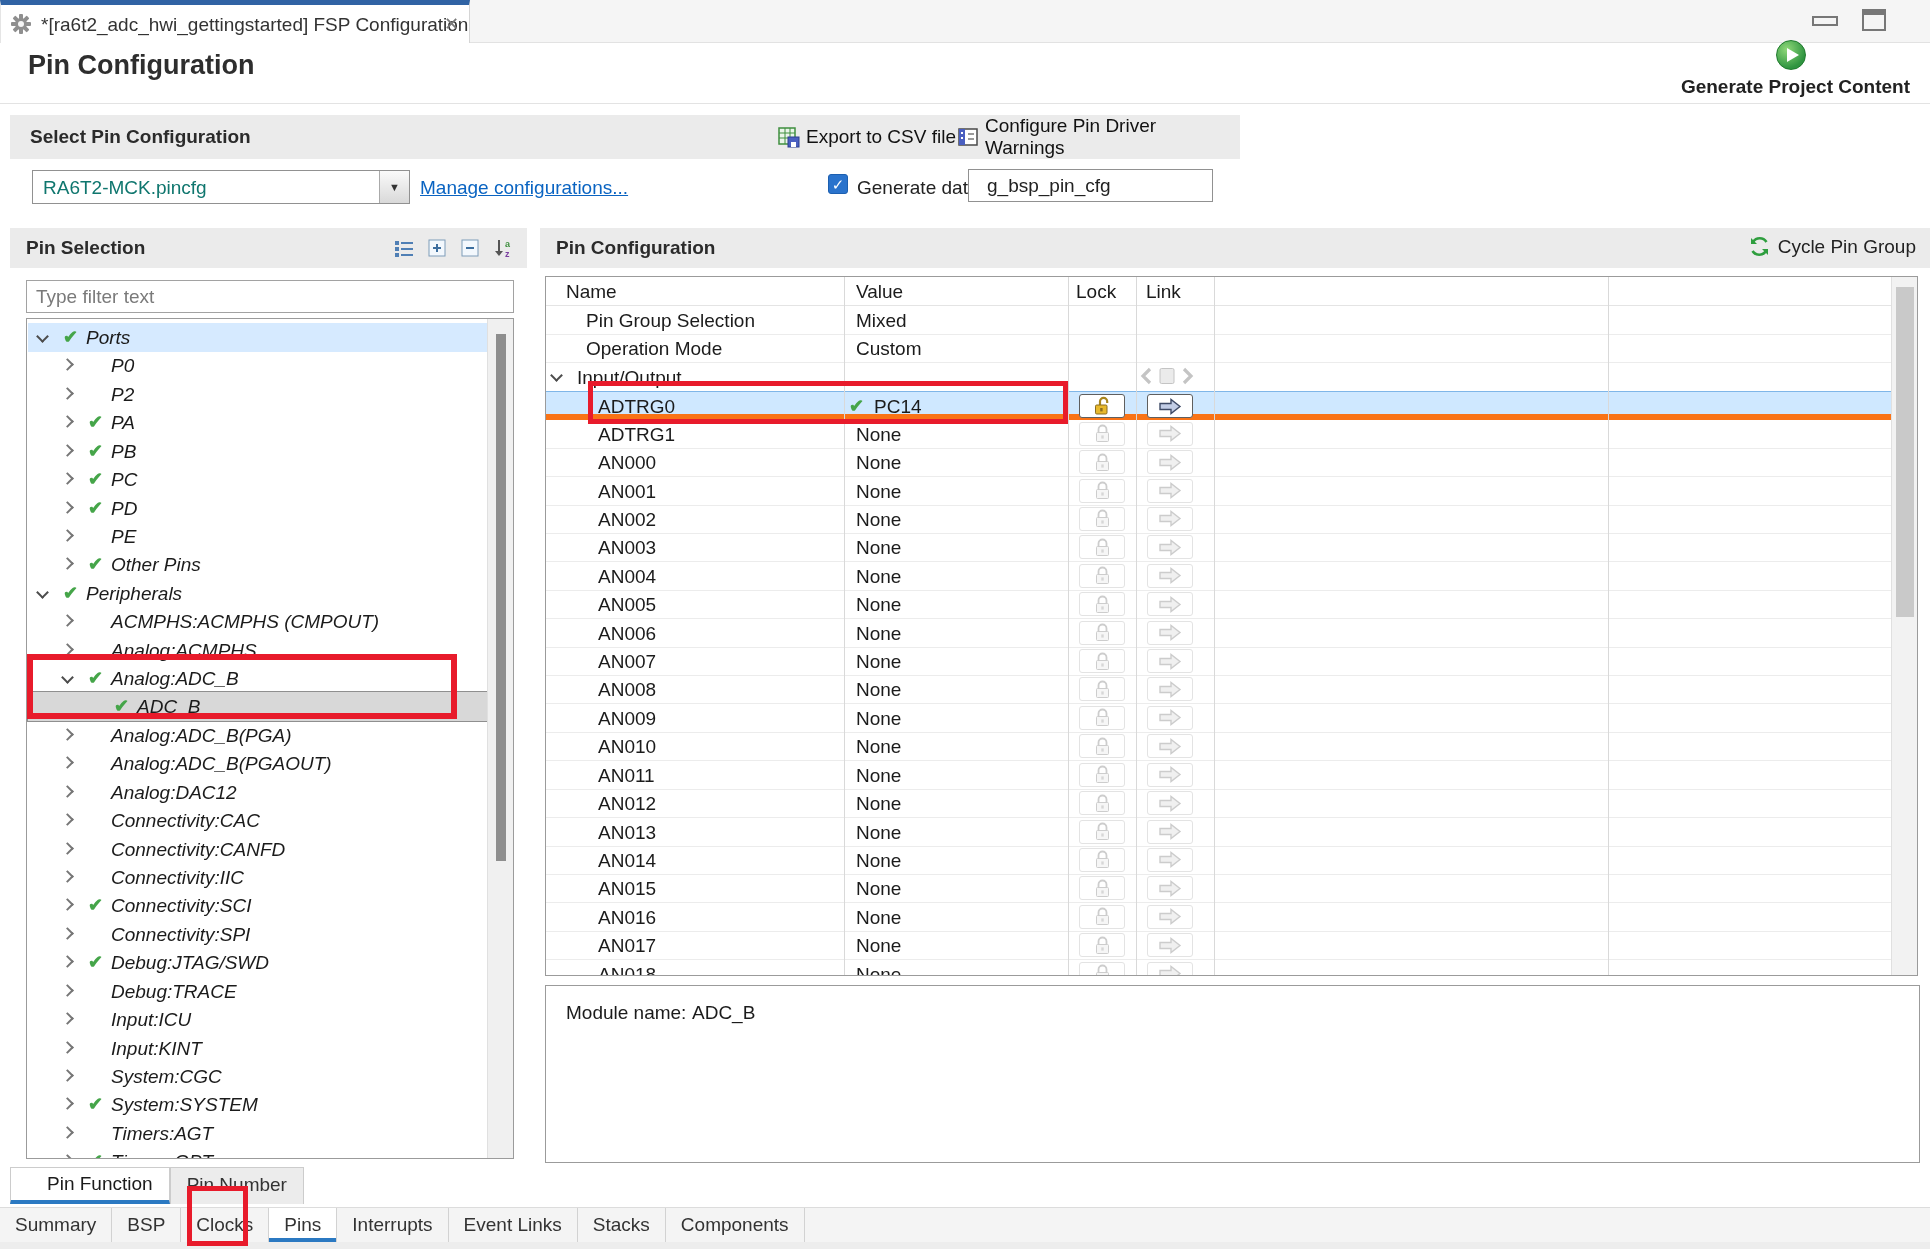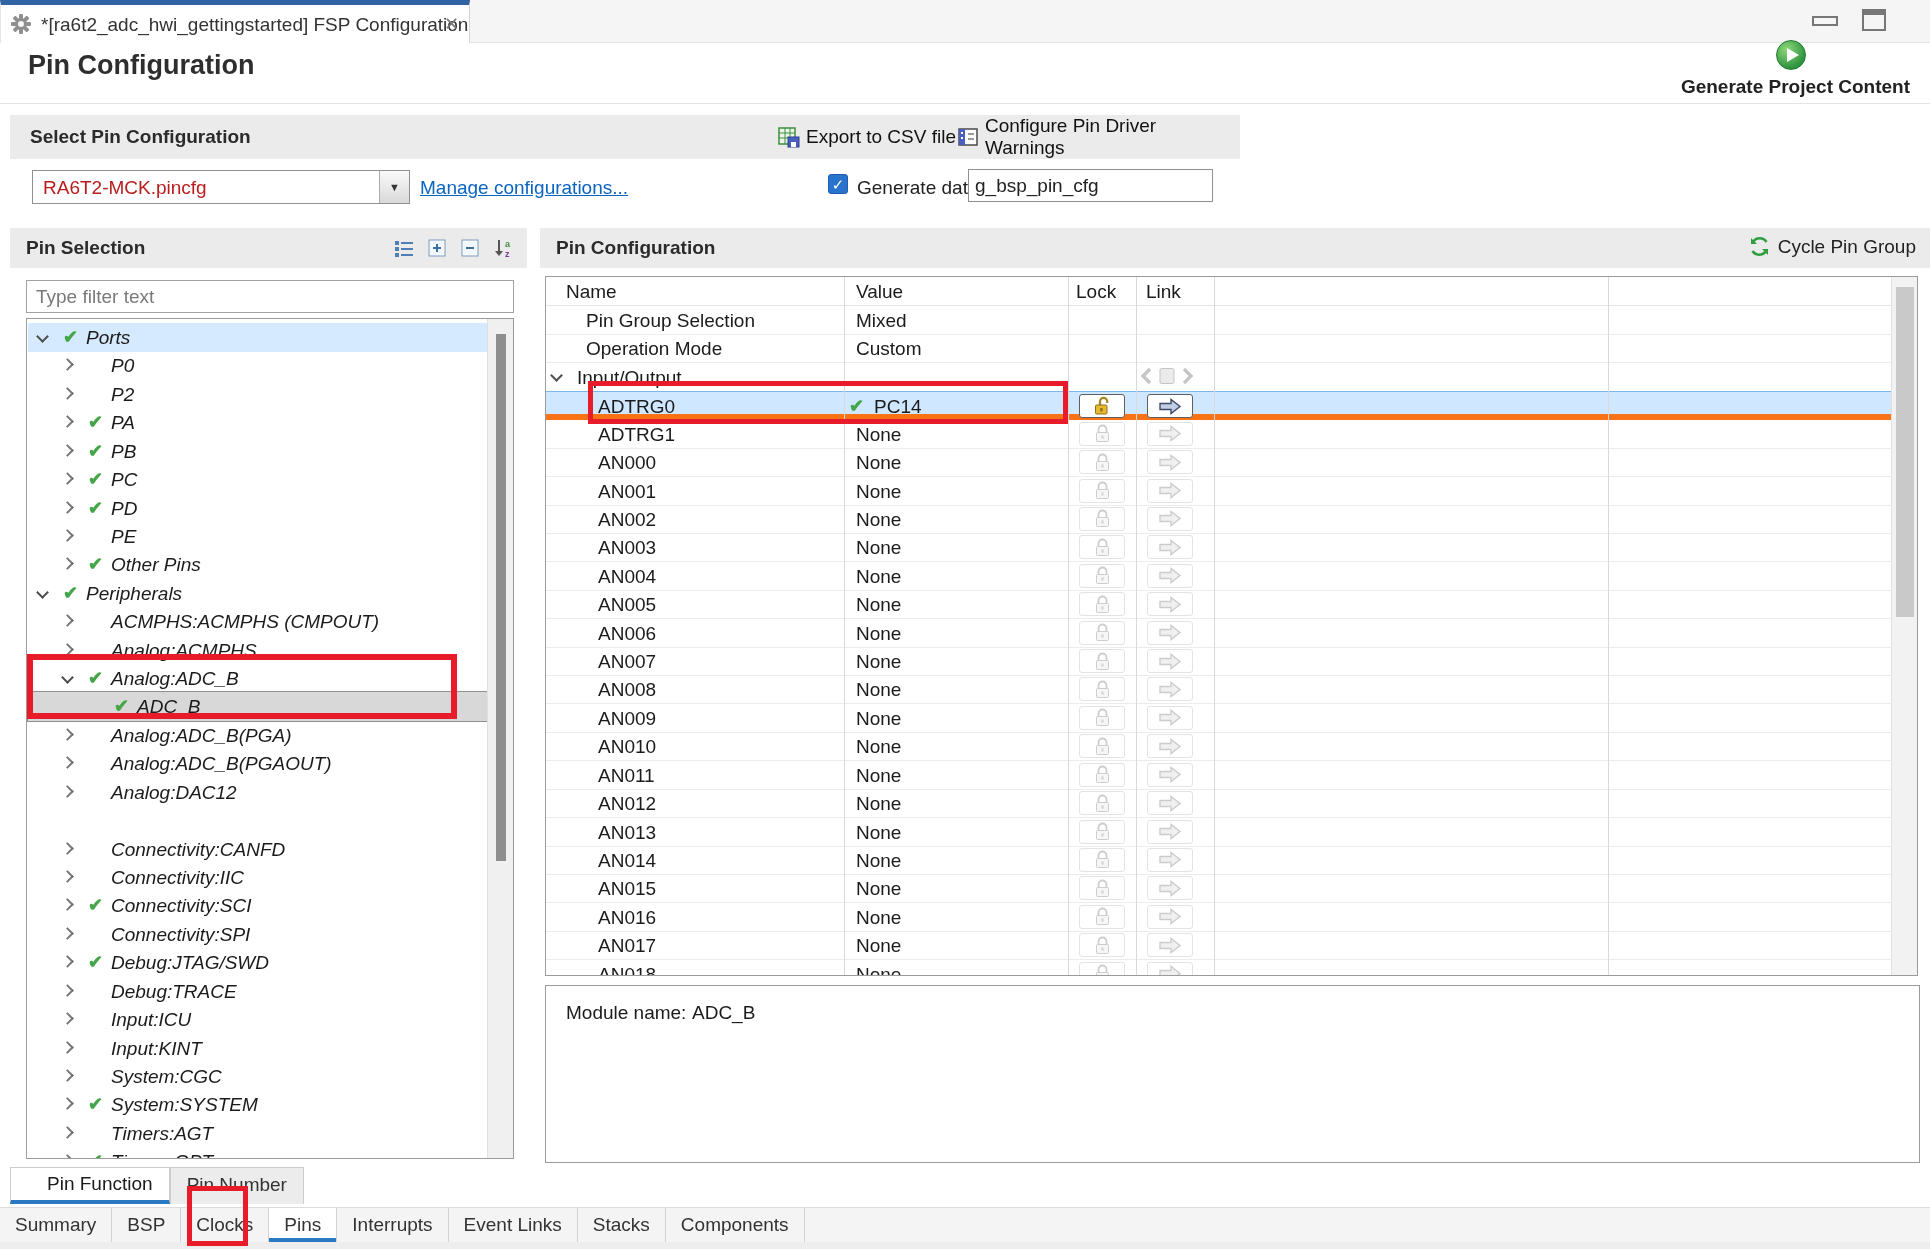--- a/index.html
+++ b/index.html
@@ -25,26 +25,26 @@
   
   .selbar { position:absolute; left:10px; top:115px; width:1230px; height:44px; background:#ebebeb; }
   .selbar-title { position:absolute; left:20px; top:11px; font-size:19px; font-weight:bold; color:#2b2b2b; }
   .barbtn { position:absolute; top:8px; height:28px; display:flex; align-items:center; gap:6px; font-size:19px; color:#111; cursor:pointer; }
   .barbtn svg { flex:0 0 auto; }
   #btn-export { left:768px; }
   #btn-warnings { left:948px; }
 
   
   .combo { position:absolute; left:32px; top:170px; width:378px; height:34px; background:#fff; border:1px solid #919191; }
-  .combo-text { position:absolute; left:10px; top:6px; font-size:19px; color:#b91c1c; }
+  .combo-text { position:absolute; left:10px; top:6px; font-size:19px; color:#0f766e; }
   .combo-arrow { position:absolute; right:0; top:0; width:30px; height:32px; background:linear-gradient(#fafafa,#d9d9d9); border-left:1px solid #aaa; text-align:center; line-height:32px; font-size:11px; color:#333; cursor:pointer; }
   .manage-link { position:absolute; left:420px; top:177px; font-size:19px; color:#0a64c2; text-decoration:underline; cursor:pointer; }
   .gd-check { position:absolute; left:828px; top:174px; width:20px; height:20px; background:#2a73cc; border:1px solid #1c5fb0; border-radius:3px; color:#fff; font-size:15px; line-height:19px; text-align:center; cursor:pointer; }
   .gd-label { position:absolute; left:857px; top:177px; font-size:19px; color:#222; }
-  .gd-field { position:absolute; left:968px; top:169px; width:245px; height:33px; background:#fff; border:1px solid #919191; font-size:19px; color:#222; line-height:31px; padding-left:6px; }
+  .gd-field { position:absolute; left:968px; top:169px; width:245px; height:33px; background:#fff; border:1px solid #919191; font-size:19px; color:#222; line-height:31px; padding-left:18px; }
 
   
   .panel-hdr { position:absolute; height:40px; background:#ebebeb; }
   #psel-hdr { left:10px; top:228px; width:517px; }
   #pcfg-hdr { left:540px; top:228px; width:1390px; }
   .panel-hdr .ph-title { position:absolute; left:16px; top:9px; font-size:19px; font-weight:bold; color:#2b2b2b; }
   .ph-tools { position:absolute; right:12px; top:8px; display:flex; gap:9px; }
   .ph-tools .ticon { width:24px; height:24px; display:flex; align-items:center; justify-content:center; cursor:pointer; }
   .cycle-btn { position:absolute; right:14px; top:7px; display:flex; align-items:center; gap:7px; font-size:19px; color:#222; cursor:pointer; }
 
@@ -247,20 +247,24 @@
         <span class="tlabel" style="left:83px">Connectivity:SCI</span>
       </div>
       <div class="trow" style="top: 543.98px; text-align: right;">
         <span class="chev " style="left:35px"></span>
         <span class="tlabel" style="left:83px">Connectivity:IIC</span>
       </div>
       <div class="trow" style="top: 515.56px;">
         <span class="chev " style="left:35px"></span>
         <span class="tlabel" style="left:83px">Connectivity:CANFD</span>
       </div>
+      <div class="trow" style="top: 487.14px;">
+        <span class="chev " style="left:35px"></span>
+        <span class="tlabel" style="left:83px">Connectivity:CAC</span>
+      </div>
       <div class="trow" style="top: 458.72px;">
         <span class="chev " style="left:35px"></span>
         <span class="tlabel" style="left:83px">Analog:DAC12</span>
       </div>
       <div class="trow" style="top: 430.3px;">
         <span class="chev " style="left:35px"></span>
         <span class="tlabel" style="left:83px">Analog:ADC_B(PGAOUT)</span>
       </div>
       <div class="trow" style="top: 401.88px;">
         <span class="chev " style="left:35px"></span>

